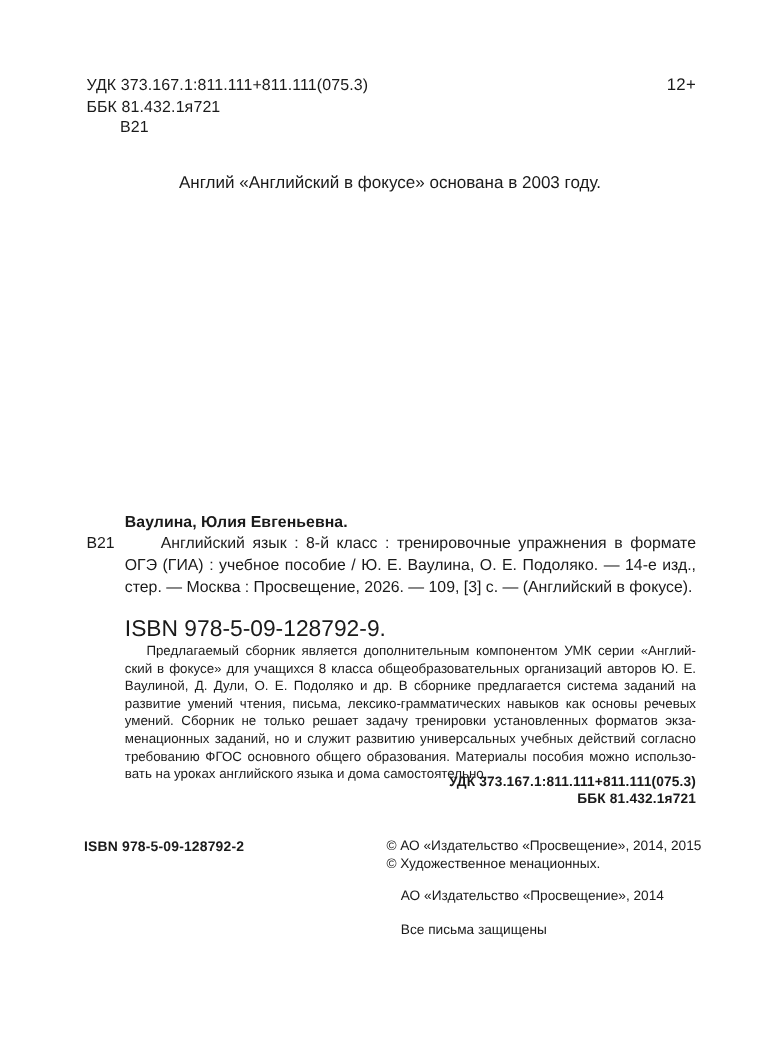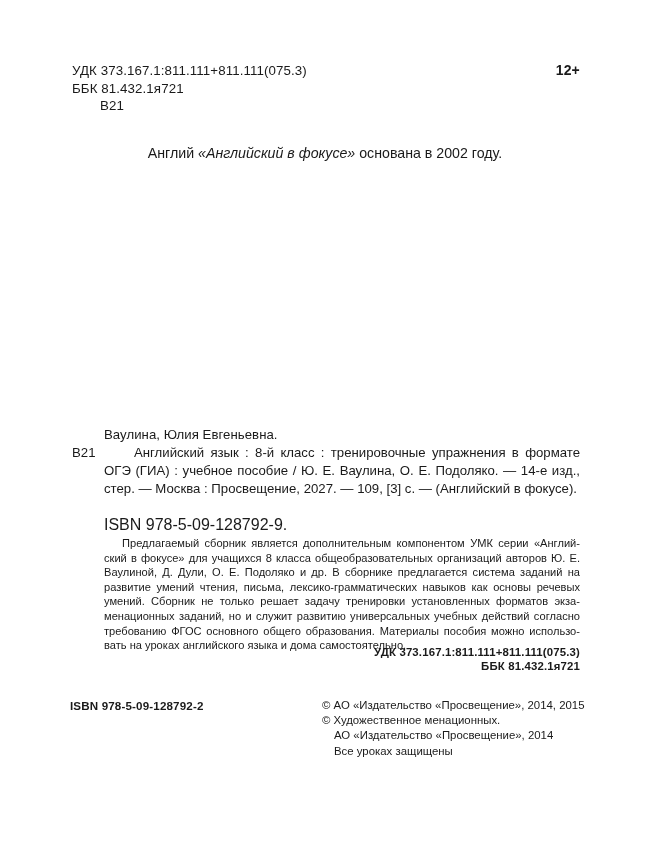--- a/index.html
+++ b/index.html
@@ -41,49 +41,48 @@
     white-space: nowrap;
   }
   .cutter-line {
     padding-left: 28px;
   }
   .age-badge {
     position: absolute;
     right: 0;
     top: 0;
     font-size: 14px;
-    font-weight: bold;
+    font-weight: normal;
     letter-spacing: 0.2px;
   }
 
   
   .series-note {
     position: absolute;
     left: 0;
     top: 144px;
     width: 650px;
     text-align: center;
     font-size: 14.2px;
     line-height: 18px;
   }
   .series-note .series-title {
-    font-style: italic;
     text-align: center;
   }
 
   
   .biblio {
     position: absolute;
     left: 72px;
     top: 426px;
     width: 508px;
   }
   .biblio-author {
     font-size: 13.2px;
-    font-weight: normal;
+    font-weight: bold;
     line-height: 18px;
     padding-left: 32px;
     letter-spacing: 0.05px;
   }
   .biblio-body {
     position: relative;
     font-size: 13.2px;
     line-height: 18px;
     text-align: justify;
     text-justify: inter-word;
@@ -98,21 +97,21 @@
     width: 32px;
     text-indent: 0;
     font-size: 13.2px;
     line-height: 18px;
   }
 
   .isbn-inline {
     position: absolute;
     left: 104px;
     top: 516px;
-    font-size: 16px;
+    font-size: 19px;
     line-height: 18px;
   }
 
   
   .annotation {
     position: absolute;
     left: 104px;
     top: 536px;
     width: 476px;
     font-size: 11.1px;
@@ -155,57 +154,58 @@
   .footer-rights {
     position: absolute;
     left: 322px;
     top: 0;
     font-size: 11.4px;
     line-height: 15.2px;
     white-space: nowrap;
   }
   .footer-rights .indented {
     padding-left: 12px;
+    margin-top: 12px;
   }
 </style>
 </head>
 <body>
 
 <div class="page">
 
   <div class="top-block">
     <div class="udk-line">УДК 373.167.1:811.111+811.111(075.3)</div>
     <div class="bbk-line">ББК 81.432.1я721</div>
     <div class="cutter-line">В21</div>
     <div class="age-badge">12+</div>
   </div>
 
   <div class="series-note">
-    <span>Англий </span><span class="series-title">«Английский в фокусе»</span><span> основана в 2002 году.</span>
+    <span>Англий </span><span class="series-title">«Английский в фокусе»</span><span> основана в 2003 году.</span>
   </div>
 
   <div class="biblio">
     <div class="biblio-author">Ваулина, Юлия Евгеньевна.</div>
     <div class="biblio-body">
-      <span class="biblio-cutter">В21</span><span>Английский язык : 8-й класс : тренировочные упражнения в форма­те ОГЭ (ГИА) : учебное пособие / Ю. Е. Ваулина, О. Е. Подоляко. — 14-е изд., стер. — Москва : Просвещение, 2027. — 109, [3] с. — (Английский в фокусе).</span>
+      <span class="biblio-cutter">В21</span><span>Английский язык : 8-й класс : тренировочные упражнения в форма­те ОГЭ (ГИА) : учебное пособие / Ю. Е. Ваулина, О. Е. Подоляко. — 14-е изд., стер. — Москва : Просвещение, 2026. — 109, [3] с. — (Английский в фокусе).</span>
     </div>
   </div>
 
   <div class="isbn-inline">ISBN 978-5-09-128792-9.</div>
 
   <div class="annotation">Предлагаемый сборник является дополнительным компонентом УМК серии «Англий­ский в фокусе» для учащихся 8 класса общеобразовательных организаций авторов Ю. Е. Ваулиной, Д. Дули, О. Е. Подоляко и др. В сборнике предлагается система заданий на развитие умений чтения, письма, лексико-грамматических навыков как основы рече­вых умений. Сборник не только решает задачу тренировки установленных форматов экза­менационных заданий, но и служит развитию универсальных учебных действий согласно требованию ФГОС основного общего образования. Материалы пособия можно использо­вать на уроках английского языка и дома самостоятельно.</div>
 
   <div class="class-repeat">
     <div>УДК 373.167.1:811.111+811.111(075.3)</div>
     <div>ББК 81.432.1я721</div>
   </div>
 
   <div class="footer">
     <div class="footer-isbn">ISBN 978-5-09-128792-2</div>
     <div class="footer-rights">
       <div>© АО «Издательство «Просвещение», 2014, 2015</div>
       <div>© Художественное менационных.</div>
       <div class="indented">АО «Издательство «Просвещение», 2014</div>
-      <div class="indented">Все уроках защищены</div>
+      <div class="indented">Все письма защищены</div>
     </div>
   </div>
 
 </div>
 
 </body></html>

